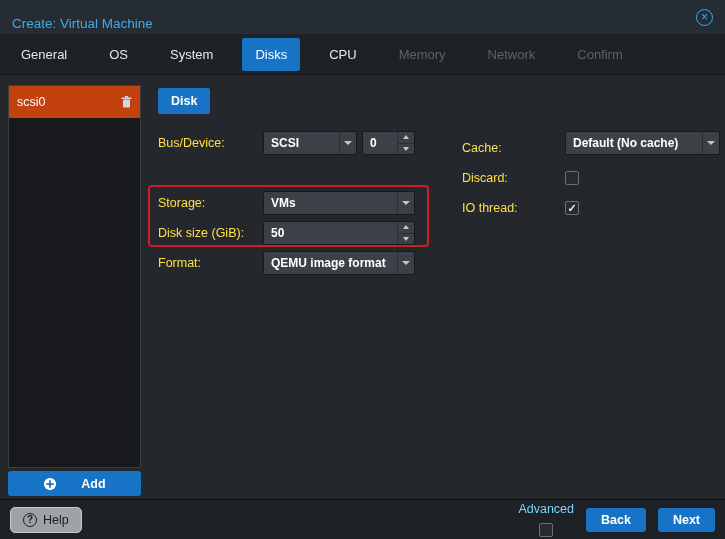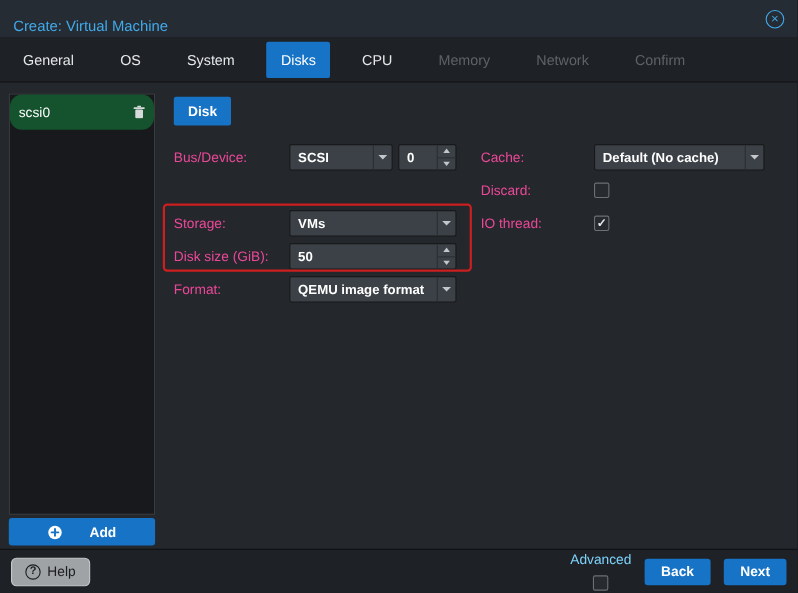--- a/index.html
+++ b/index.html
@@ -20,40 +20,40 @@
   .tab{padding:9px 13px;font-size:13px;color:#e6e8ea;cursor:pointer;border-radius:2px;white-space:nowrap;}
   .tab.active{background:#1673c5;color:#fff;}
   .tab.disabled{color:#5e6368;cursor:default;}
 
   
   .content{position:absolute;top:74px;left:0;right:0;bottom:40px;background:#24272b;border-top:1px solid #101214;}
 
   
   .diskpanel{position:absolute;left:8px;top:10px;width:133px;height:383px;background:#17191c;border:1px solid #3a3d40;}
   .diskitem{height:25px;display:flex;align-items:center;justify-content:space-between;padding:16px 8px;
-    background:#14532d;color:#fff;font-size:12.5px;cursor:pointer;border-radius:11px;}
+    background:#c2410c;color:#fff;font-size:12.5px;cursor:pointer;}
   .trash{display:flex;align-items:center;cursor:pointer;}
 
   .addbtn{position:absolute;left:8px;top:396px;width:133px;height:25px;background:#1673c5;color:#fff;
     border:none;border-radius:3px;font-size:12.5px;font-weight:bold;display:flex;align-items:center;
     justify-content:center;gap:24px;cursor:pointer;font-family:"Liberation Sans",sans-serif;}
 
   
   .subtabs{position:absolute;left:158px;top:13px;display:flex;gap:10px;align-items:flex-start;}
   .subtab{padding:6px 13px;font-size:12.5px;font-weight:bold;color:#e8eaec;cursor:pointer;border-radius:2px;}
   .subtab.active{background:#1673c5;color:#fff;}
 
   
   .row{position:absolute;display:flex;align-items:center;height:24px;}
-  .row .lbl{color:#ec4899;font-size:12.5px;flex:none;}
+  .row .lbl{color:#fde047;font-size:12.5px;flex:none;}
   .lcol .lbl{width:105px;}
   .rcol .lbl{width:103px;}
   .r1{top:56px;} .r2{top:86px;} .r3{top:116px;} .r4{top:146px;} .r5{top:176px;}
   .lcol{left:158px;}
-  .rcol{left:437px;}
+  .rcol{left:462px;align-items:flex-end;}
 
   .field{display:flex;align-items:stretch;height:24px;background:#3c4147;border:1px solid #17191b;
     border-radius:2px;color:#fff;font-size:12px;font-weight:bold;cursor:pointer;}
   .field .val{flex:1;display:flex;align-items:center;padding:0 7px;white-space:nowrap;overflow:hidden;}
   .w94{width:94px;} .w53{width:53px;margin-left:5px;} .w152{width:152px;} .w155{width:155px;}
   .trigger{width:17px;display:flex;align-items:center;justify-content:center;border-left:1px solid #2b2f33;}
   .chev{width:0;height:0;border-left:4px solid transparent;border-right:4px solid transparent;border-top:4px solid #c3c7ca;}
   .spin{width:17px;display:flex;flex-direction:column;border-left:1px solid #2b2f33;}
   .spin i{flex:1;display:flex;align-items:center;justify-content:center;}
   .spin .up{border-bottom:1px solid #2b2f33;}

